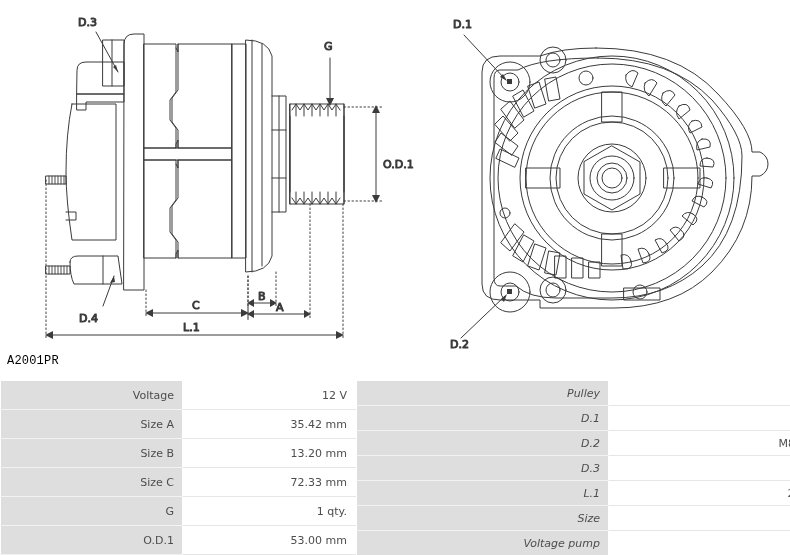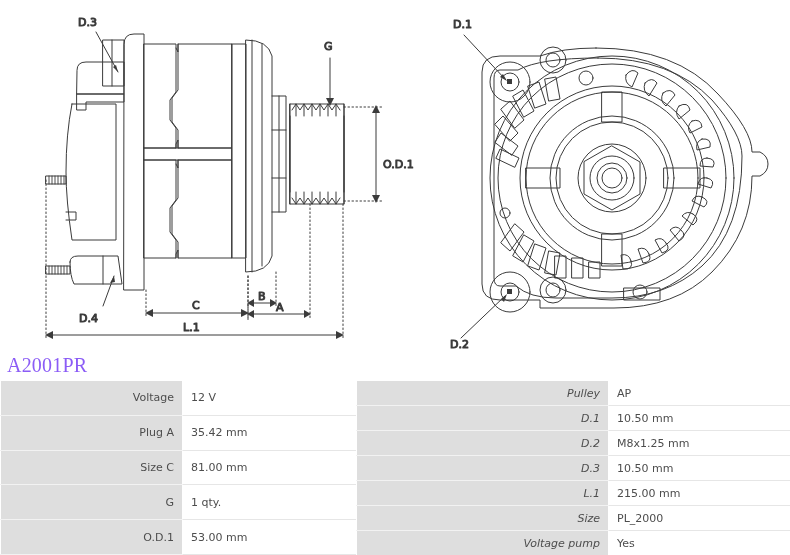--- a/index.html
+++ b/index.html
@@ -41,24 +41,24 @@
     position: absolute;
     left: 0;
     top: 352px;
     width: 790px;
     height: 28px;
   }
   #part-title {
     position: absolute;
     left: 7px;
     top: 2px;
-    font-size: 20px;
+    font-size: 12px;
     letter-spacing: .2px;
-    color: #8b5cf6;
-    font-family: Liberation Serif, serif;
+    color: #000000;
+    font-family: Liberation Mono, monospace;
   }
   
   #spec-area {
     position: absolute;
     left: 0;
     top: 380px;
     width: 790px;
     height: 175px;
     display: flex;
   }
@@ -80,20 +80,21 @@
     overflow: hidden;
     text-overflow: ellipsis;
   }
   .spec-table td.k {
     background: #dedede;
     text-align: right;
     color: #4d4d4d;
   }
   .spec-table td.v {
     background: #ffffff;
+    text-align: right;
     color: #4d4d4d;
     border-bottom: 1px solid #e6e6e6;
   }
   .spec-table.left  td.k { width: 165px; }
   .spec-table.left  td.v { width: 156px; }
   .spec-table.right td.k { width: 235px; font-style: italic; }
   .spec-table.right td.v { width: 234px; }
 </style>
 </head>
 <body>
@@ -361,26 +362,30 @@
   </div>
 
   <div id="spec-area">
     <table class="spec-table left">
       <tbody>
         <tr>
           <td class="k">Voltage</td>
           <td class="v">12 V</td>
         </tr>
         <tr>
-          <td class="k">Plug A</td>
+          <td class="k">Size A</td>
           <td class="v">35.42 mm</td>
         </tr>
         <tr>
+          <td class="k">Size B</td>
+          <td class="v">13.20 mm</td>
+        </tr>
+        <tr>
           <td class="k">Size C</td>
-          <td class="v">81.00 mm</td>
+          <td class="v">72.33 mm</td>
         </tr>
         <tr>
           <td class="k">G</td>
           <td class="v">1 qty.</td>
         </tr>
         <tr>
           <td class="k">O.D.1</td>
           <td class="v">53.00 mm</td>
         </tr>
       </tbody>

